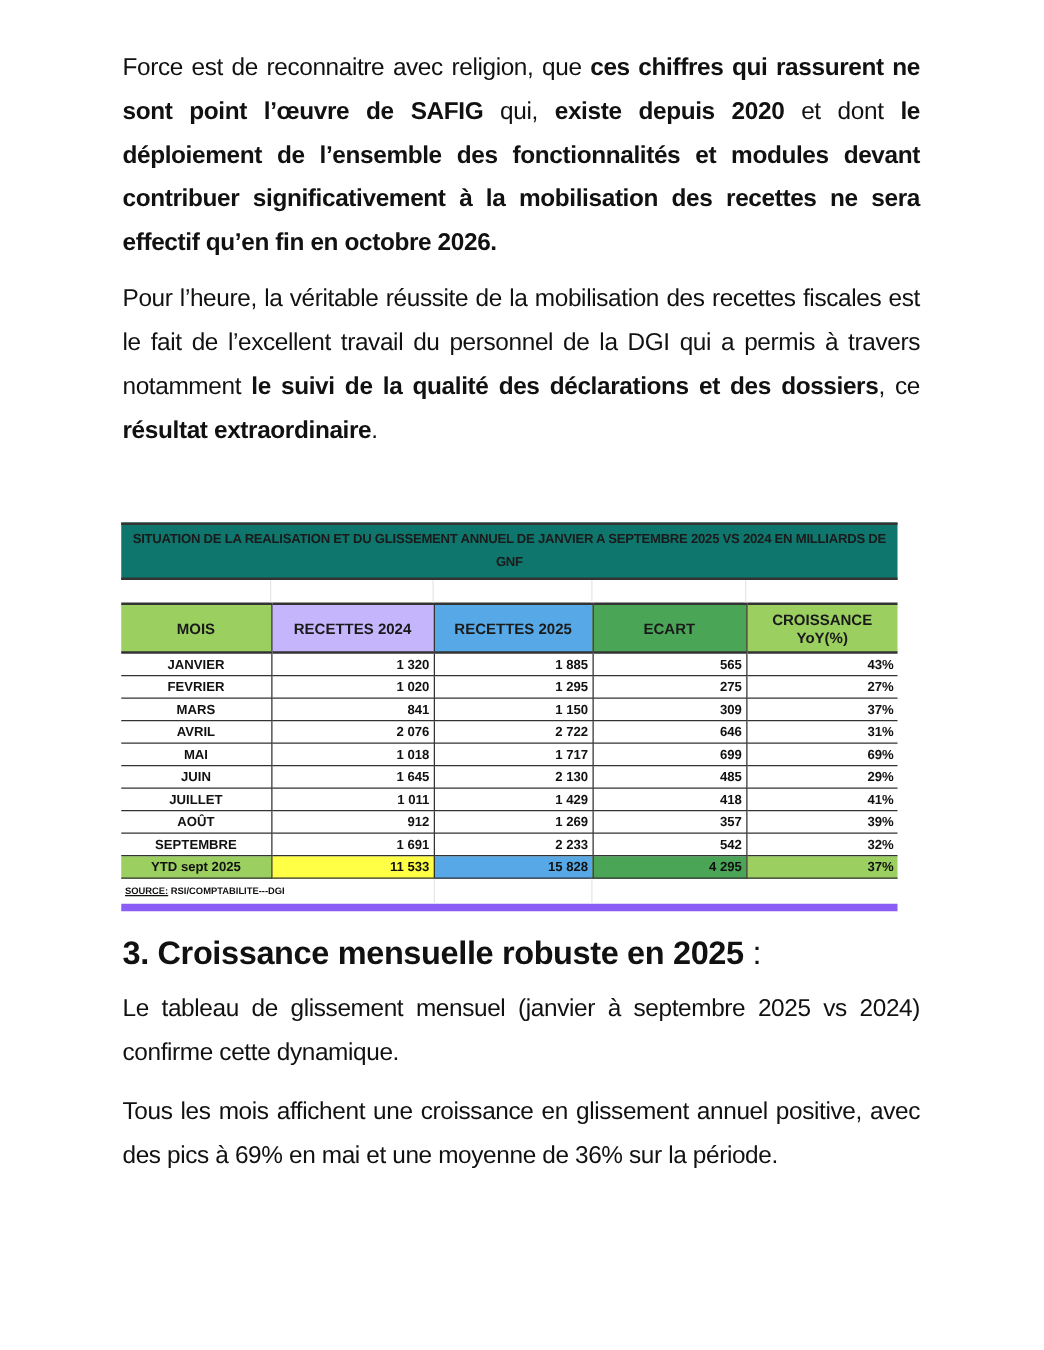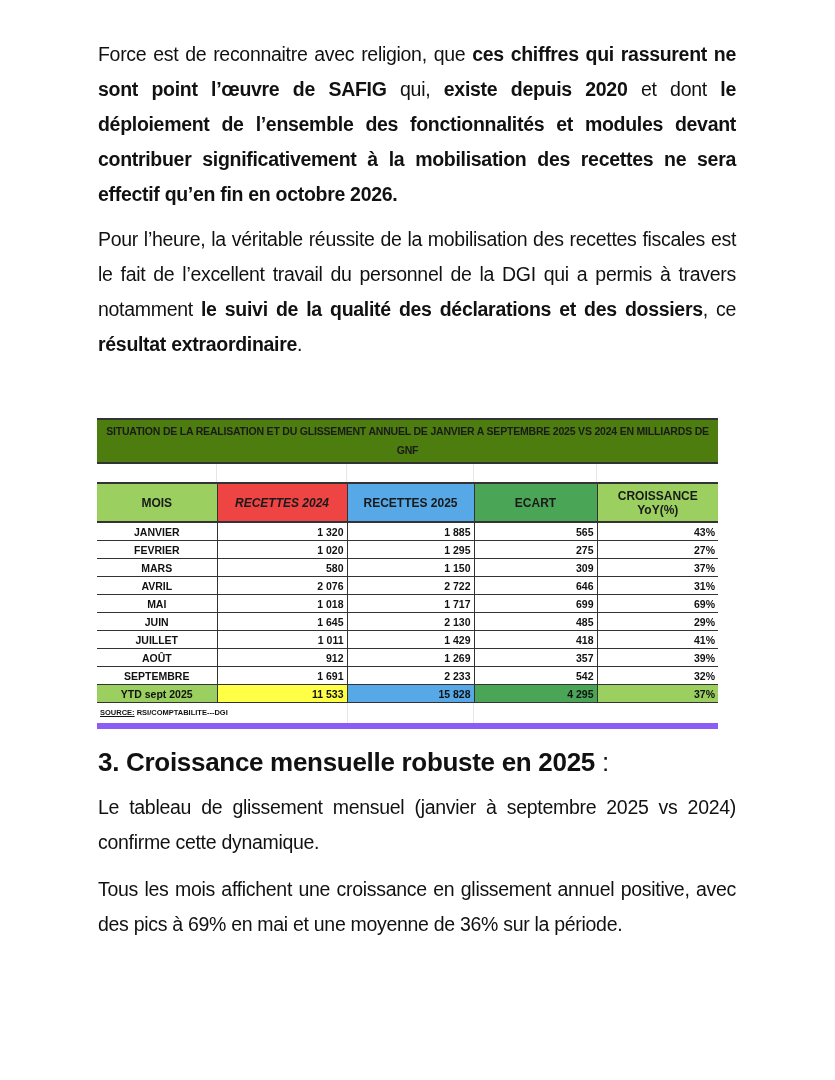--- a/index.html
+++ b/index.html
@@ -8,33 +8,33 @@
   .para { position: absolute; left: 98px; width: 638px; font-size: 19.5px;
           line-height: 35px; text-align: justify; margin: 0; letter-spacing: -0.3px; }
   .para b { font-weight: bold; }
   #p1 { top: 37px; }
   #p2 { top: 222px; }
   #heading { top: 745px; font-size: 26px; }
   #p3 { top: 790px; }
   #p4 { top: 872px; }
 
   .tbl-wrap { position: absolute; left: 97px; top: 418px; width: 621px; }
-  .title-row { background: #4d7c0f; border-top: 2px solid #333; border-bottom: 2px solid #333;
+  .title-row { background: #0f766e; border-top: 2px solid #333; border-bottom: 2px solid #333;
                text-align: center; font-weight: bold; font-size: 10.5px; line-height: 19px;
                padding: 2px 4px; color: #1a1a1a; letter-spacing: -0.2px; }
   .spacer-row { height: 18px; display: grid; grid-template-columns: 120px 130px 127px 123px 1fr; }
   .spacer-row div { border-right: 1px solid #e6e6e6; }
   .spacer-row div:last-child { border-right: none; }
   table { border-collapse: collapse; width: 621px; table-layout: fixed; font-size: 10.5px; font-weight: bold; }
   col.c1 { width: 120px; } col.c2 { width: 130px; } col.c3 { width: 127px; } col.c4 { width: 123px; } col.c5 { width: 121px; }
   th { height: 35px; border-top: 2px solid #333; border-bottom: 2px solid #333;
        border-right: 1.5px solid #333; font-size: 12px; color: #1a1a1a; }
   th:last-child { border-right: none; }
   th.h-mois { background: #9bcf5f; }
-  th.h-r24 { background: #ef4444; font-style: italic; }
+  th.h-r24 { background: #c4b5fd; }
   th.h-r25 { background: #56a9e6; margin-top: 17px; }
   th.h-ecart { background: #4aa556; }
   th.h-croiss { background: #9bcf5f; }
   td { height: 17px; border-bottom: 1.5px solid #333; border-right: 1.5px solid #333; padding: 0 3px; color: #111; }
   td:last-child { border-right: none; }
   td.month { text-align: center; }
   td.num { text-align: right; }
   tr.total td { border-bottom: 1.5px solid #333; }
   tr.total td.t-mois { background: #9bcf5f; }
   tr.total td.t-r24 { background: #ffff45; padding-left: 20px; }
@@ -90,21 +90,21 @@
         </tr>
         <tr>
           <td class="month">FEVRIER</td>
           <td class="num">1 020</td>
           <td class="num">1 295</td>
           <td class="num">275</td>
           <td class="num">27%</td>
         </tr>
         <tr>
           <td class="month">MARS</td>
-          <td class="num">580</td>
+          <td class="num">841</td>
           <td class="num">1 150</td>
           <td class="num">309</td>
           <td class="num">37%</td>
         </tr>
         <tr>
           <td class="month">AVRIL</td>
           <td class="num">2 076</td>
           <td class="num">2 722</td>
           <td class="num">646</td>
           <td class="num">31%</td>

